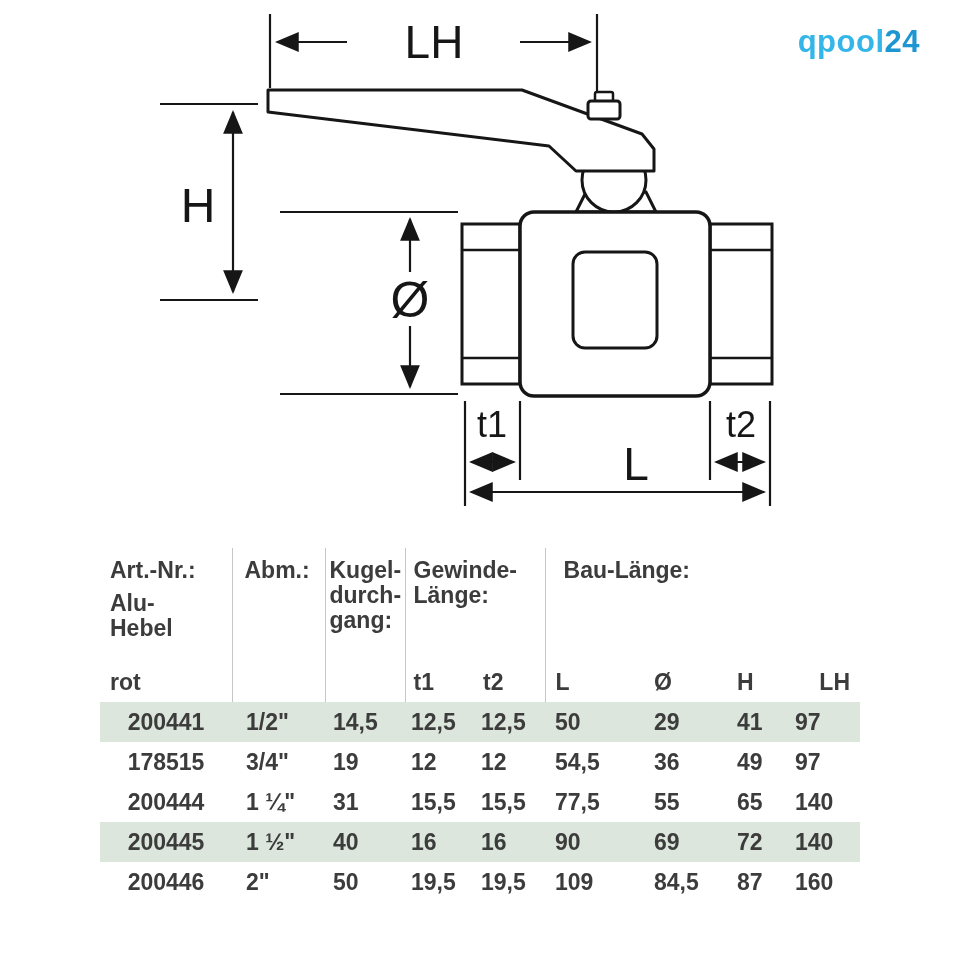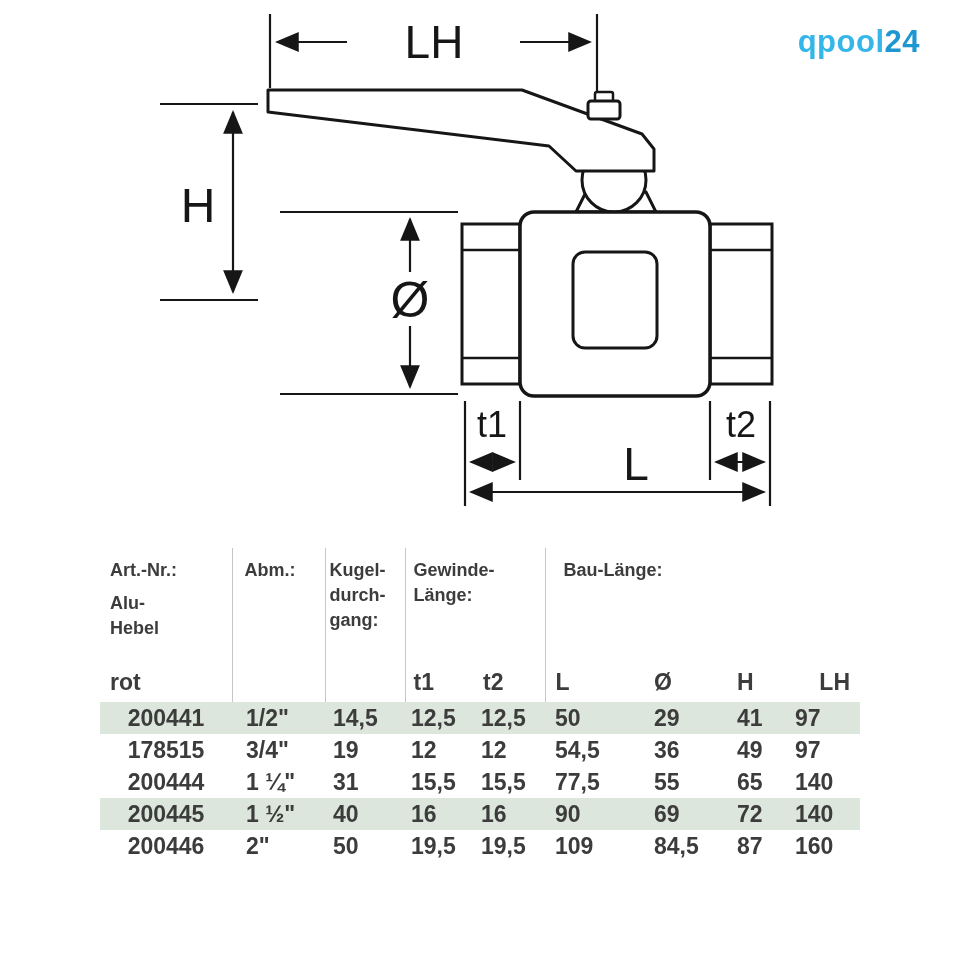--- a/index.html
+++ b/index.html
@@ -19,42 +19,42 @@
   .diagram{position:absolute;top:0;left:0;}
   .diagram text{fill:#161616;font-family:"Liberation Sans",sans-serif;}
 
   
   .table-wrap{position:absolute;left:100px;top:548px;width:760px;}
   table{border-collapse:collapse;width:760px;table-layout:fixed;color:var(--table-text,#3c3c3c);}
   th,td{font-weight:bold;padding:0;}
 
   tr.grp th{
     vertical-align:top;text-align:left;height:104px;
-    font-size:18px;line-height:25px;padding-top:10px;
+    font-size:23px;line-height:25px;padding-top:10px;
   }
   tr.grp th .l1{margin-bottom:8px;}
   tr.sub th{
     height:40px;font-size:23px;text-align:left;vertical-align:middle;
   }
   .sep{border-left:1px solid #c6c6c6;}
 
   .grp .c1{padding-left:10px;}
   .grp .c2{padding-left:12px;}
   .grp .c3{padding-left:4px;}
   .grp .c4{padding-left:8px;}
   .grp .c6{padding-left:18px;}
 
   .sub .c1{padding-left:10px;}
   .sub .c4,.sub .c5{padding-left:8px;}
   .sub .c6{padding-left:10px;}
   .sub .c7{padding-left:14px;}
   .sub .c8{padding-left:12px;}
   .sub .c9{text-align:right;padding-right:10px;}
 
-  tbody td{height:32px;font-size:23px;}
+  tbody td{height:40px;font-size:23px;}
   tbody td:nth-child(1){text-align:center;}
   tbody td:nth-child(2){padding-left:14px;}
   tbody td:nth-child(3){padding-left:8px;}
   tbody td:nth-child(4){padding-left:6px;}
   tbody td:nth-child(5){padding-left:6px;}
   tbody td:nth-child(6){padding-left:10px;}
   tbody td:nth-child(7){padding-left:14px;}
   tbody td:nth-child(8){padding-left:12px;}
   tbody td:nth-child(9){text-align:left;padding-right:10px;}
   tr.stripe{background:var(--row-stripe,#dce6dc);}

